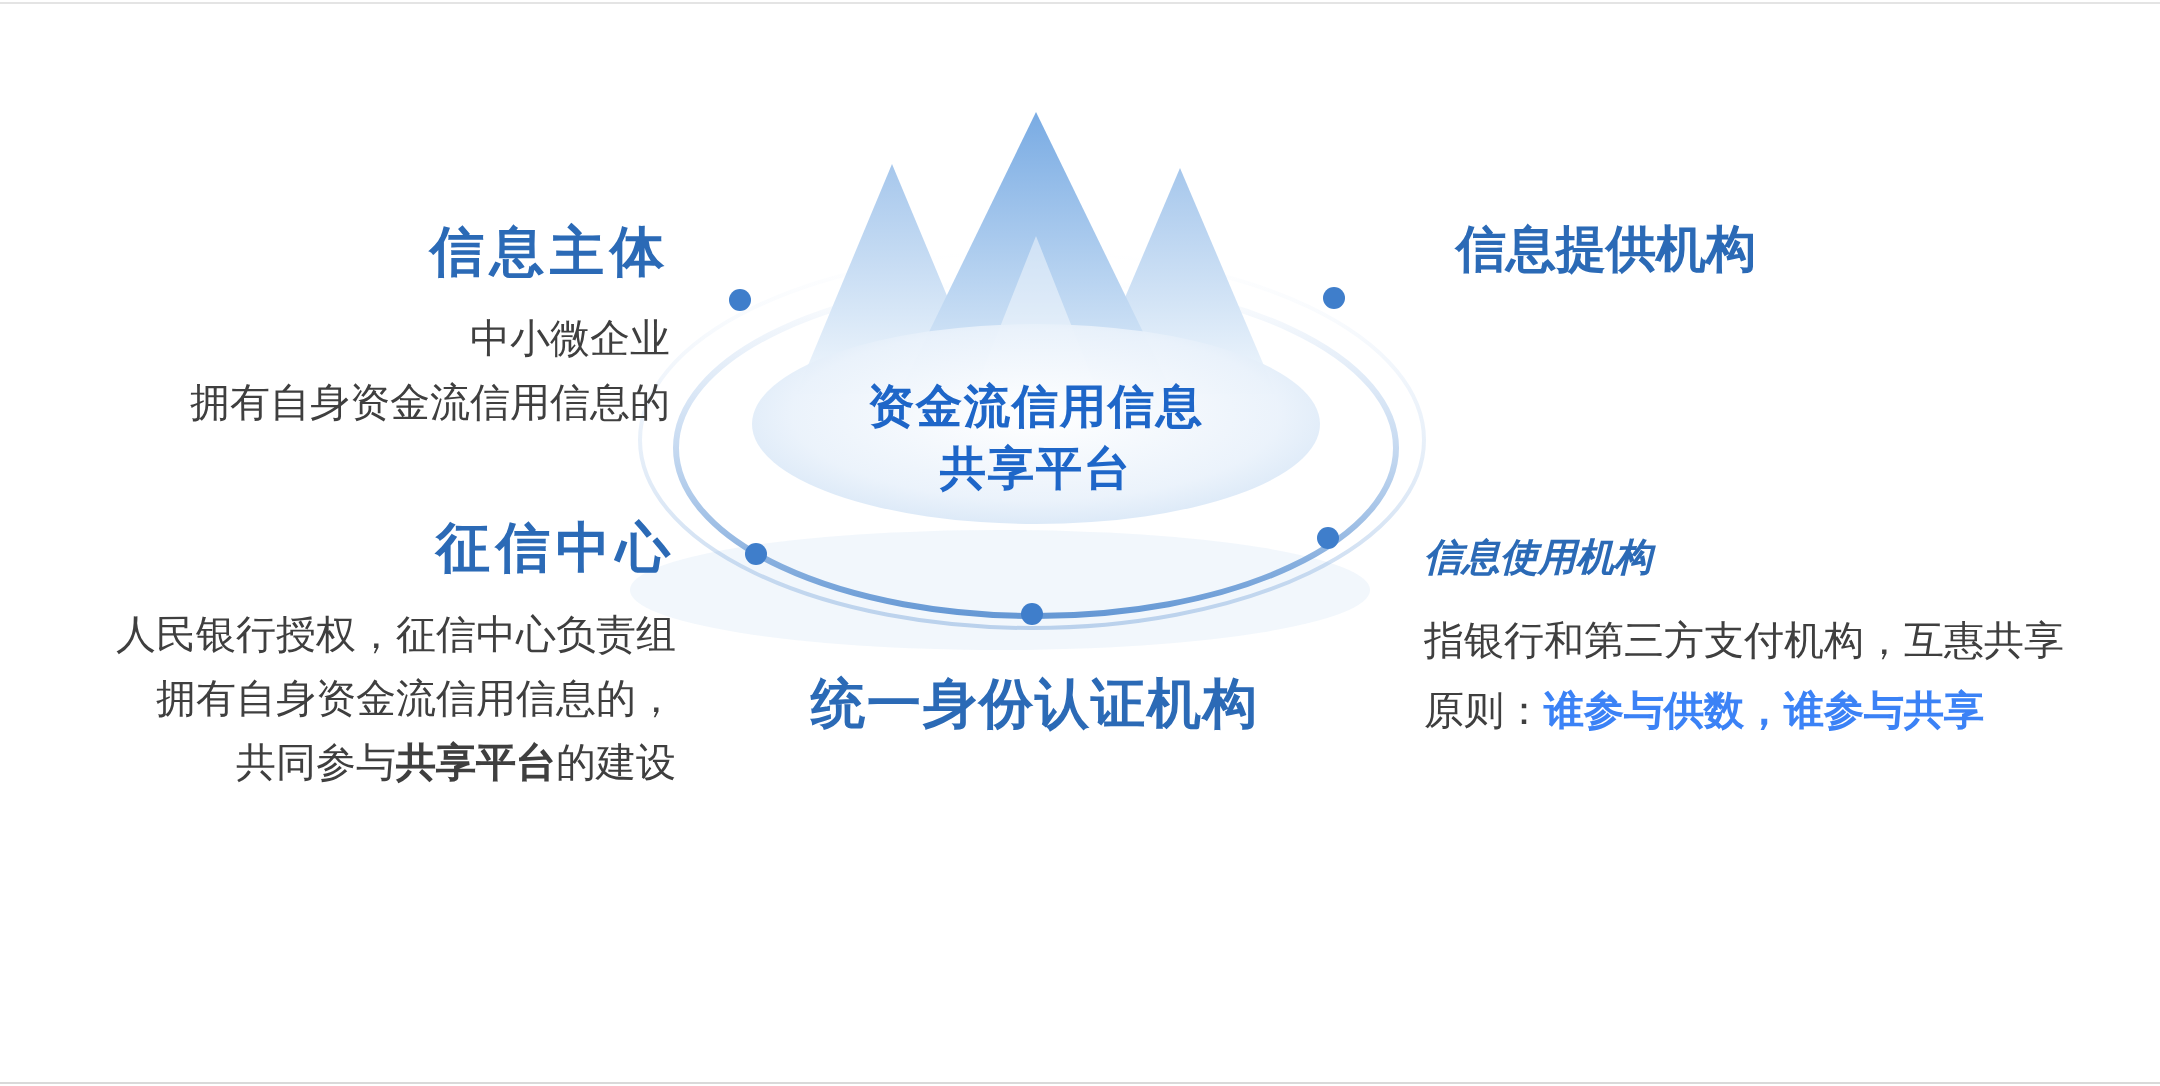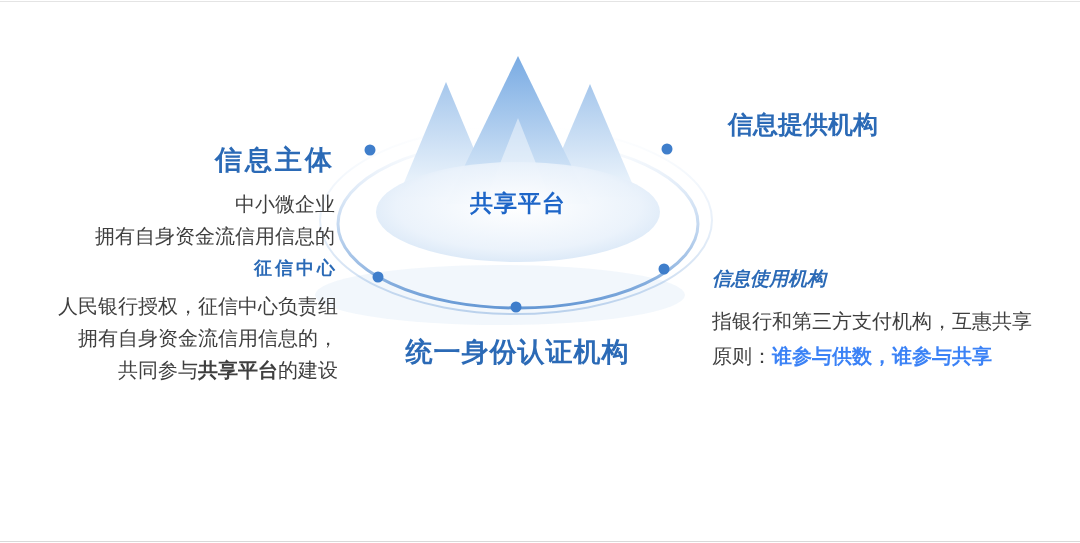--- a/index.html
+++ b/index.html
@@ -31,23 +31,23 @@
     margin:10px 0 0;color:#3f3f3f;
     font-size:20px;line-height:32px;
     font-family:"Liberation Serif", serif;
   }
   .ln{display:block;white-space:nowrap;}
   .bold{font-weight:bold;}
   .red{font-weight:bold;color:#3b82f6;}
 
   
   .n-info-subject{top:108px;left:35px;width:300px;text-align:right;}
-  .n-info-subject .heading{font-size:27px;letter-spacing:3px;margin-top:34px;}
+  .n-info-subject .heading{font-size:27px;letter-spacing:3px;}
   .n-credit-center{top:256px;left:18px;width:320px;text-align:right;}
-  .n-credit-center .heading{font-size:18px;letter-spacing:3px;}
+  .n-credit-center .heading{font-size:27px;letter-spacing:3px;}
 
   
   .n-identity{top:334px;left:345px;width:345px;text-align:left;}
   .n-identity .heading{font-size:27px;letter-spacing:1px;text-align:center;}
   .n-identity .body{margin-top:16px;}
 
   
   .n-provider{top:108px;left:728px;width:340px;}
   .n-provider .heading{font-size:25px;}
   .n-user{top:266px;left:712px;width:350px;}
@@ -98,20 +98,21 @@
     <ellipse cx="518" cy="212" rx="142" ry="50" fill="url(#gPool)" fill-opacity="0.95"></ellipse>
 
     <circle cx="370" cy="150" r="5.5" fill="#3f7ecb"></circle>
     <circle cx="667" cy="149" r="5.5" fill="#3f7ecb"></circle>
     <circle cx="378" cy="277" r="5.5" fill="#3f7ecb"></circle>
     <circle cx="664" cy="269" r="5.5" fill="#3f7ecb"></circle>
     <circle cx="516" cy="307" r="5.5" fill="#3f7ecb"></circle>
   </svg>
 
   <div class="center-title">
+    <div>资金流信用信息</div>
     <div>共享平台</div>
   </div>
 
   <div class="node n-info-subject">
     <h2 class="heading">信息主体</h2>
     <p class="body">
       <span class="ln">中小微企业</span>
       <span class="ln">拥有自身资金流信用信息的</span>
     </p>
   </div>

